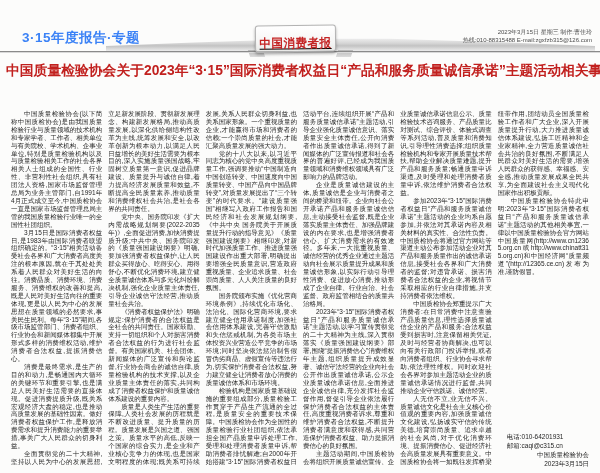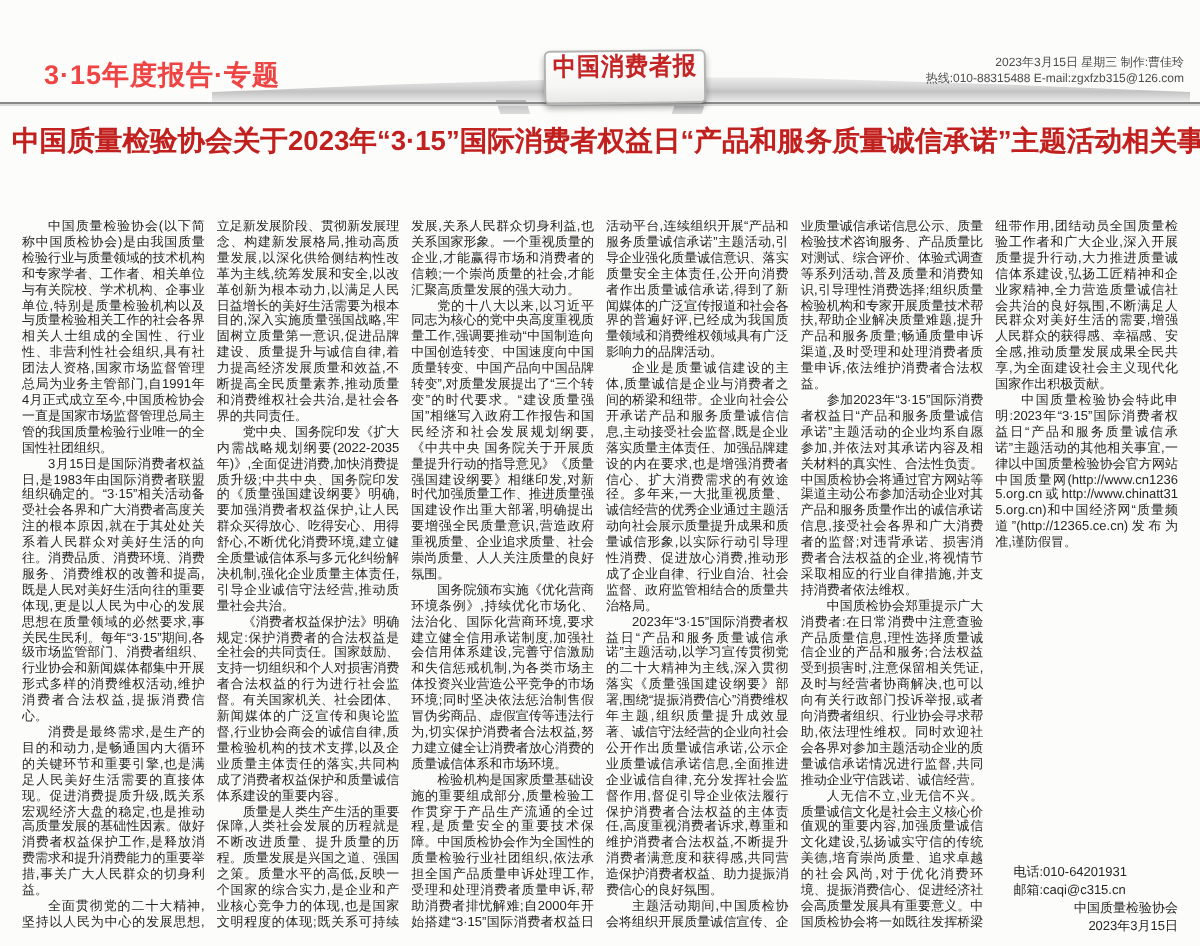--- a/index.html
+++ b/index.html
@@ -1,32 +1,32 @@
 <!DOCTYPE html>
 <html><head>
 <meta charset="utf-8">
 <style>
   html,body{margin:0;padding:0;}
   .page{position:relative;width:600px;height:473px;background:#fcfcfb;overflow:hidden;
         font-family:"Liberation Sans","DejaVu Sans",sans-serif;}
   
   .section-label{position:absolute;left:22px;top:29px;font-size:13.5px;font-weight:700;
-        color:#ef4444;letter-spacing:.5px;white-space:nowrap;}
+        color:#3b82f6;letter-spacing:.5px;white-space:nowrap;}
   .band{position:absolute;left:106px;top:38px;width:489px;height:13px;
         background:linear-gradient(180deg,#f0f0f0 0%,#d6d6d6 40%,#c3c3c3 60%,#ececec 100%);
         clip-path:polygon(0 62%,18% 34%,42% 6%,58% 6%,82% 34%,100% 62%,100% 100%,0 100%);}
   .band-edge{position:absolute;left:0;top:51px;width:600px;height:1px;background:#8a8a8a;}
   .band-edge2{position:absolute;left:0;top:52px;width:600px;height:1px;background:#d9d9d9;}
   .tail{position:absolute;top:50px;width:15px;height:7px;background:linear-gradient(180deg,#b5b5b5,#dcdcdc);}
   .tail-l{left:249px;transform:skewX(18deg);}
   .tail-r{left:337px;transform:skewX(-18deg);}
-  .plaque{position:absolute;left:272px;top:25px;width:79px;height:25px;
+  .plaque{position:absolute;left:255px;top:25px;width:79px;height:25px;
         background:linear-gradient(180deg,#ffffff 0%,#f5f5f4 70%,#e8e8e6 100%);
         border:1px solid #b3b3b3;border-radius:3px;box-shadow:0 2px 3px rgba(0,0,0,.33);
-        display:flex;align-items:flex-start;justify-content:center;transform:rotate(-.6deg);}
+        display:flex;align-items:flex-end;justify-content:center;transform:rotate(-.6deg);text-decoration:underline;}
   .masthead{color:#c42424;font-weight:700;font-size:11.5px;white-space:nowrap;
         font-family:"Liberation Serif","DejaVu Serif",serif;letter-spacing:.5px;
         transform:scaleY(1.08);}
   .header-meta{position:absolute;right:8px;top:28px;text-align:right;font-size:6px;
         line-height:8px;color:#4c4c4c;white-space:nowrap;}
   
   .headline{position:absolute;left:6px;top:60px;width:588px;text-align:center;
         font-size:13.8px;line-height:21px;font-weight:900;color:#c1201e;
         letter-spacing:0;white-space:nowrap;}
   .issue-no{position:absolute;left:0;top:90px;width:600px;text-align:center;

